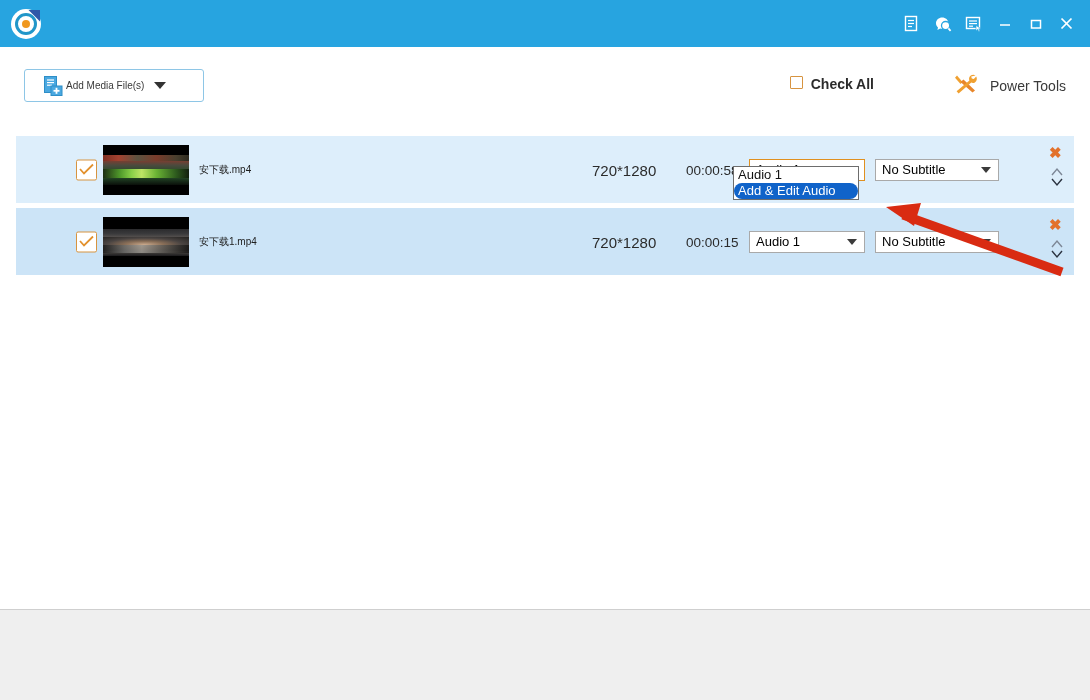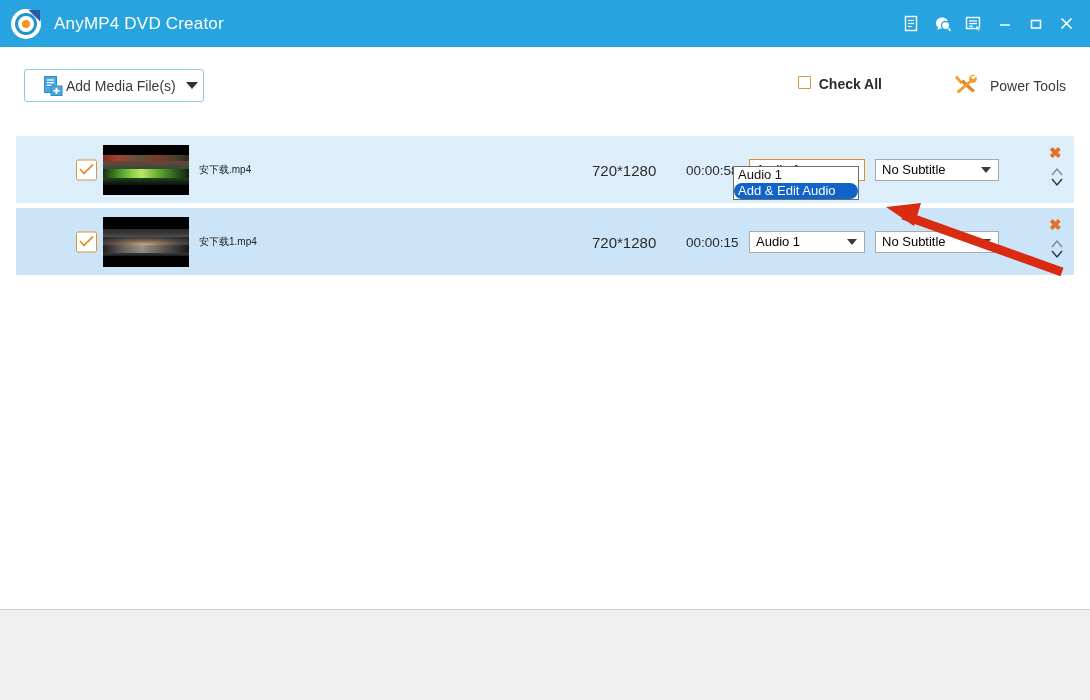--- a/index.html
+++ b/index.html
@@ -58,28 +58,28 @@
   }
   .add-media{
     position:absolute; left:24px; top:22px;
     width:180px; height:33px;
     border:1px solid #8ec6e6; border-radius:3px;
     background:#ffffff;
     display:flex; align-items:center;
     cursor:pointer;
   }
   .am-icon{ margin-left:19px; width:19px; height:20px; position:relative; flex:0 0 auto;}
-  .am-label{ margin-left:3px; font-size:14px; color:#3a3a3a;text-align:right; }
+  .am-label{ margin-left:3px; font-size:10px; color:#3a3a3a;text-align:right; }
   .am-caret{
     margin-left:10px;
     width:0;height:0;border-left:6px solid transparent;border-right:6px solid transparent;
     border-top:7px solid #333;
   }
   .check-all{
-    position:absolute; right:208px; top:29px;
+    position:absolute; right:216px; top:29px;
     display:flex; align-items:flex-start; cursor:pointer;margin-left:27px;
   }
   .cb-box{
     width:13px;height:13px;border:1px solid #d79440;background:#fff;border-radius:1px;
   }
   .check-all span{ margin-left:8px; font-size:14px; color:#2b2b2b; font-weight:bold;}
   .power-tools{
     position:absolute; right:24px; top:26px;
     display:flex; align-items:center; cursor:pointer;
   }
@@ -162,21 +162,20 @@
 </style>
 </head>
 <body>
 
 <div class="titlebar">
   <div class="logo">
     <div class="outer"></div>
     <div class="wedge"></div>
     <div class="dot"></div>
   </div>
-  <div class="app-title">AnyMP4 DVD Creator</div>
 
   <div class="tb-right">
     <div class="tb-btn">
       <svg width="17" height="17" viewBox="0 0 17 17">
         <rect x="2.5" y="1.5" width="11" height="14" fill="none" stroke="#fff" stroke-width="1.4"></rect>
         <line x1="5" y1="5.5" x2="11" y2="5.5" stroke="#fff" stroke-width="1.2"></line>
         <line x1="5" y1="8.5" x2="11" y2="8.5" stroke="#fff" stroke-width="1.2"></line>
         <line x1="5" y1="11.5" x2="9" y2="11.5" stroke="#fff" stroke-width="1.2"></line>
       </svg>
     </div>

